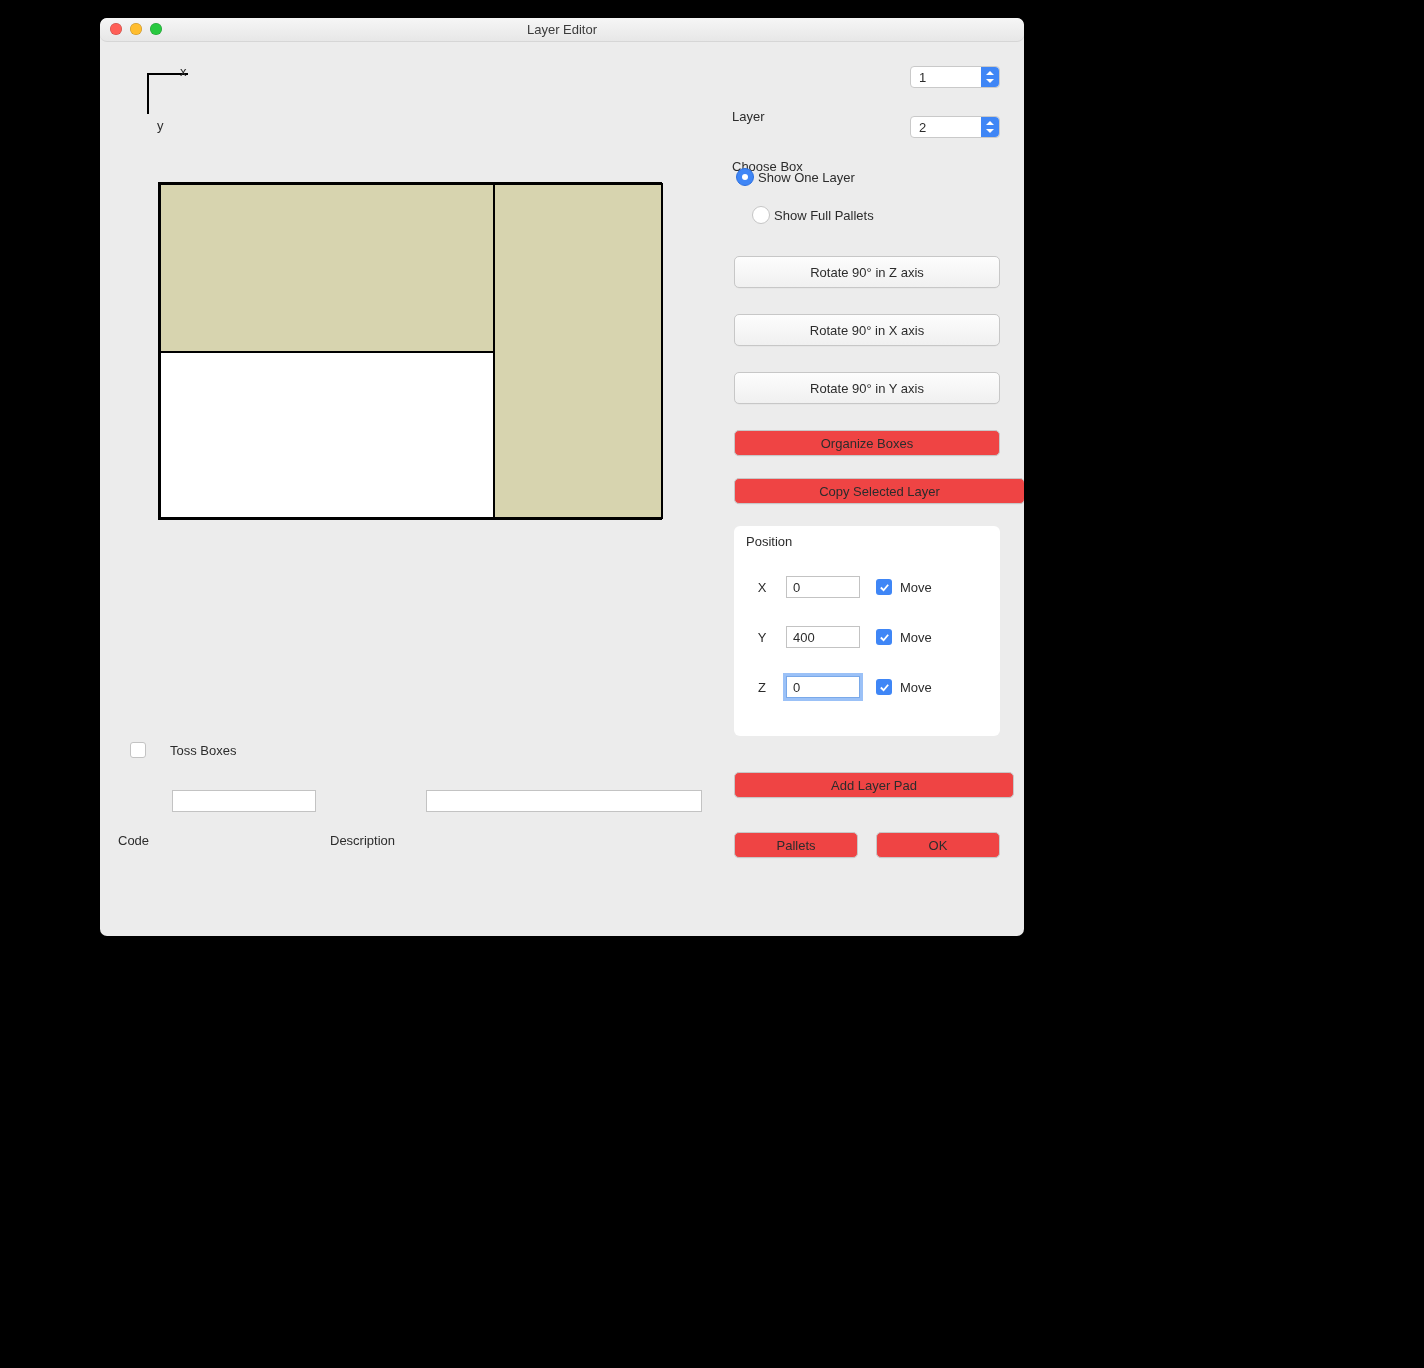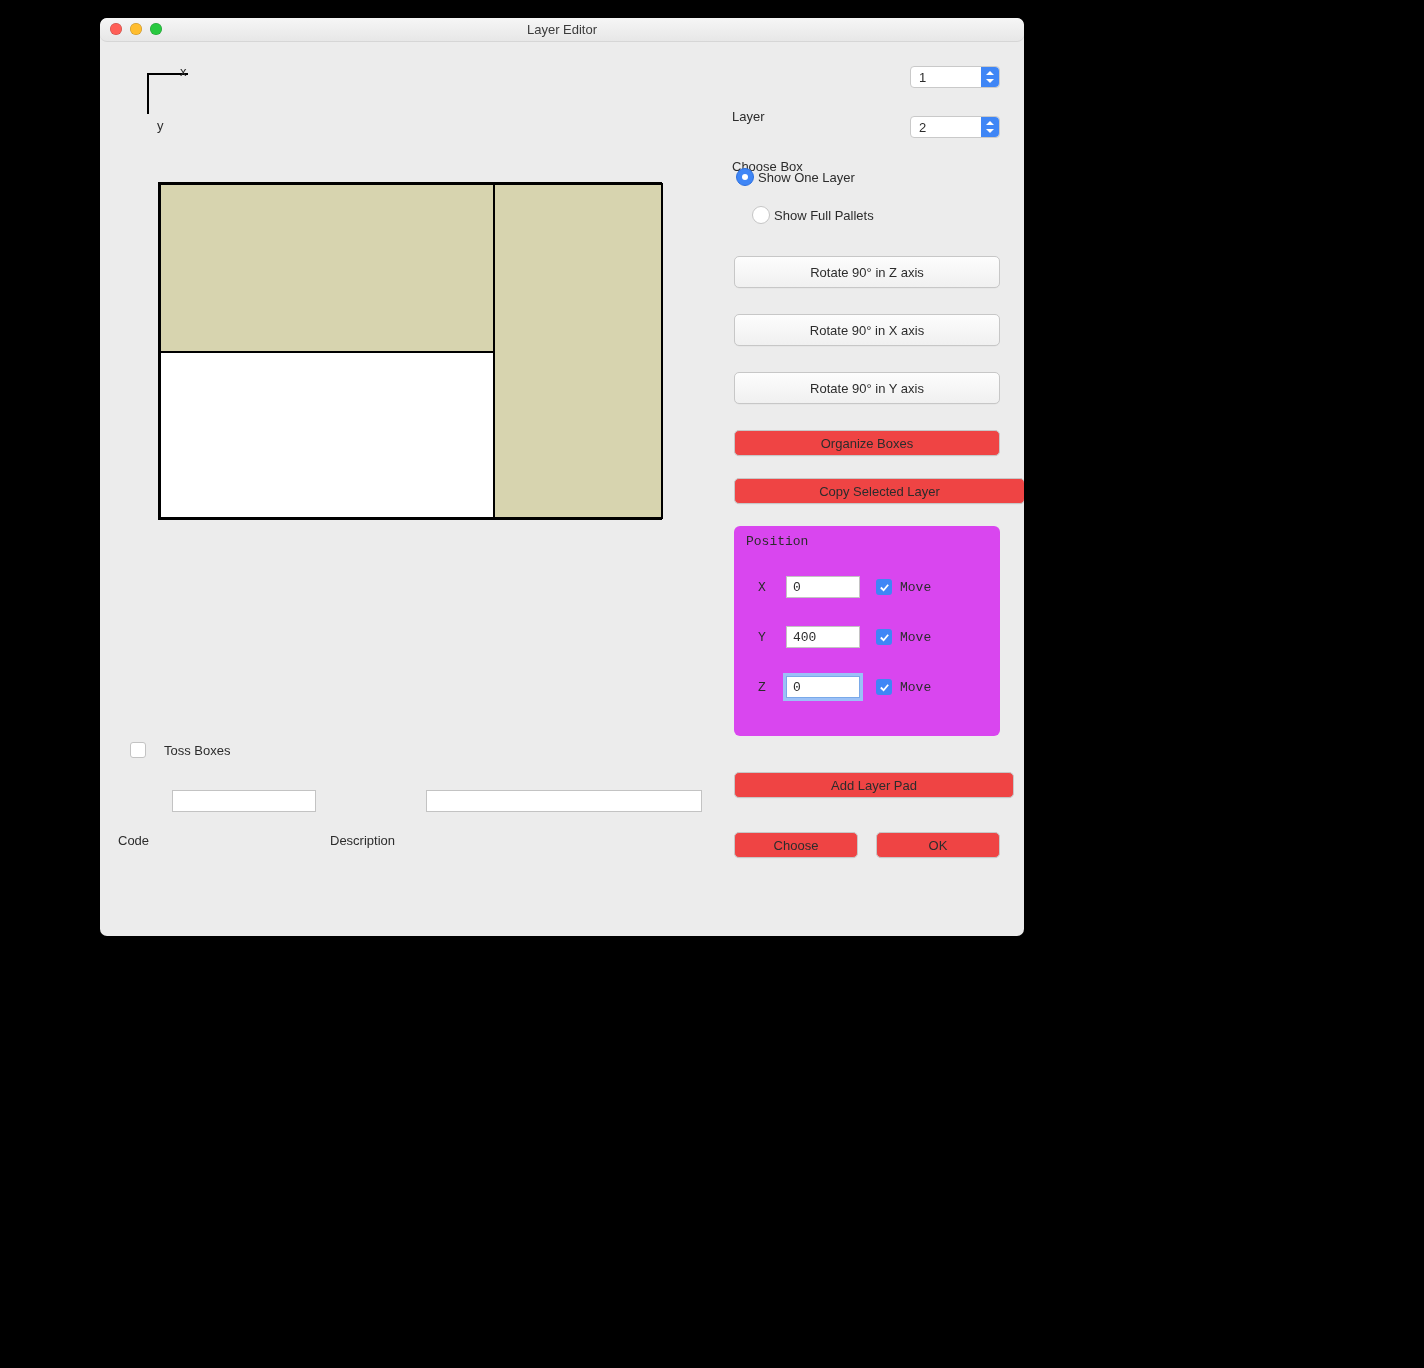--- a/index.html
+++ b/index.html
@@ -119,23 +119,22 @@
     display:flex; align-items:center; justify-content:center;
     box-shadow: 0 0.5px 0 rgba(0,0,0,0.05);
   }
   .btn.gradient {
     background: linear-gradient(#fdfdfd,#f0f0f0);
   }
 
   
   .group {
     position:absolute;
-    background:#d946ef;
+    background:#ffffff;
     border-radius:6px;
-    font-family:Liberation Mono, monospace;
   }
   .group .title2 { position:absolute; left:12px; top:8px; font-size:13px; }
   .pos-row { position:absolute; display:flex; align-items:center; gap:16px; }
   .pos-row .axislabel { width:16px; text-align:center; }
   .textbox {
     width:74px; height:22px;
     background:#fff;
     border:1px solid #c3c3c3;
     border-radius:0;
     padding:0 6px;
@@ -280,27 +279,27 @@
           <span>Move</span>
         </div>
       </div>
     </div>
 
     <div class="btn" style="left:634px; top:730px; width:280px; height:26px;">
       <span>Add Layer Pad</span>
     </div>
 
     <div class="btn" style="left:634px; top:790px; width:124px; height:26px;">
-      <span>Choose</span>
+      <span>Pallets</span>
     </div>
     <div class="btn" style="left:776px; top:790px; width:124px; height:26px;">
       <span>OK</span>
     </div>
 
-    <div style="position:absolute; left:30px; top:700px; display:flex; align-items:center; gap:18px;">
+    <div style="position:absolute; left:30px; top:700px; display:flex; align-items:center; gap:24px;">
       <div class="chk off"></div>
       <span>Toss Boxes</span>
     </div>
 
     <div class="rlabel" style="left:18px; top:752px;">Code</div>
     <div class="plain-input" style="left:72px; top:748px; width:144px;">
       <span></span>
     </div>
 
     <div class="rlabel" style="left:230px; top:752px;">Description</div>

